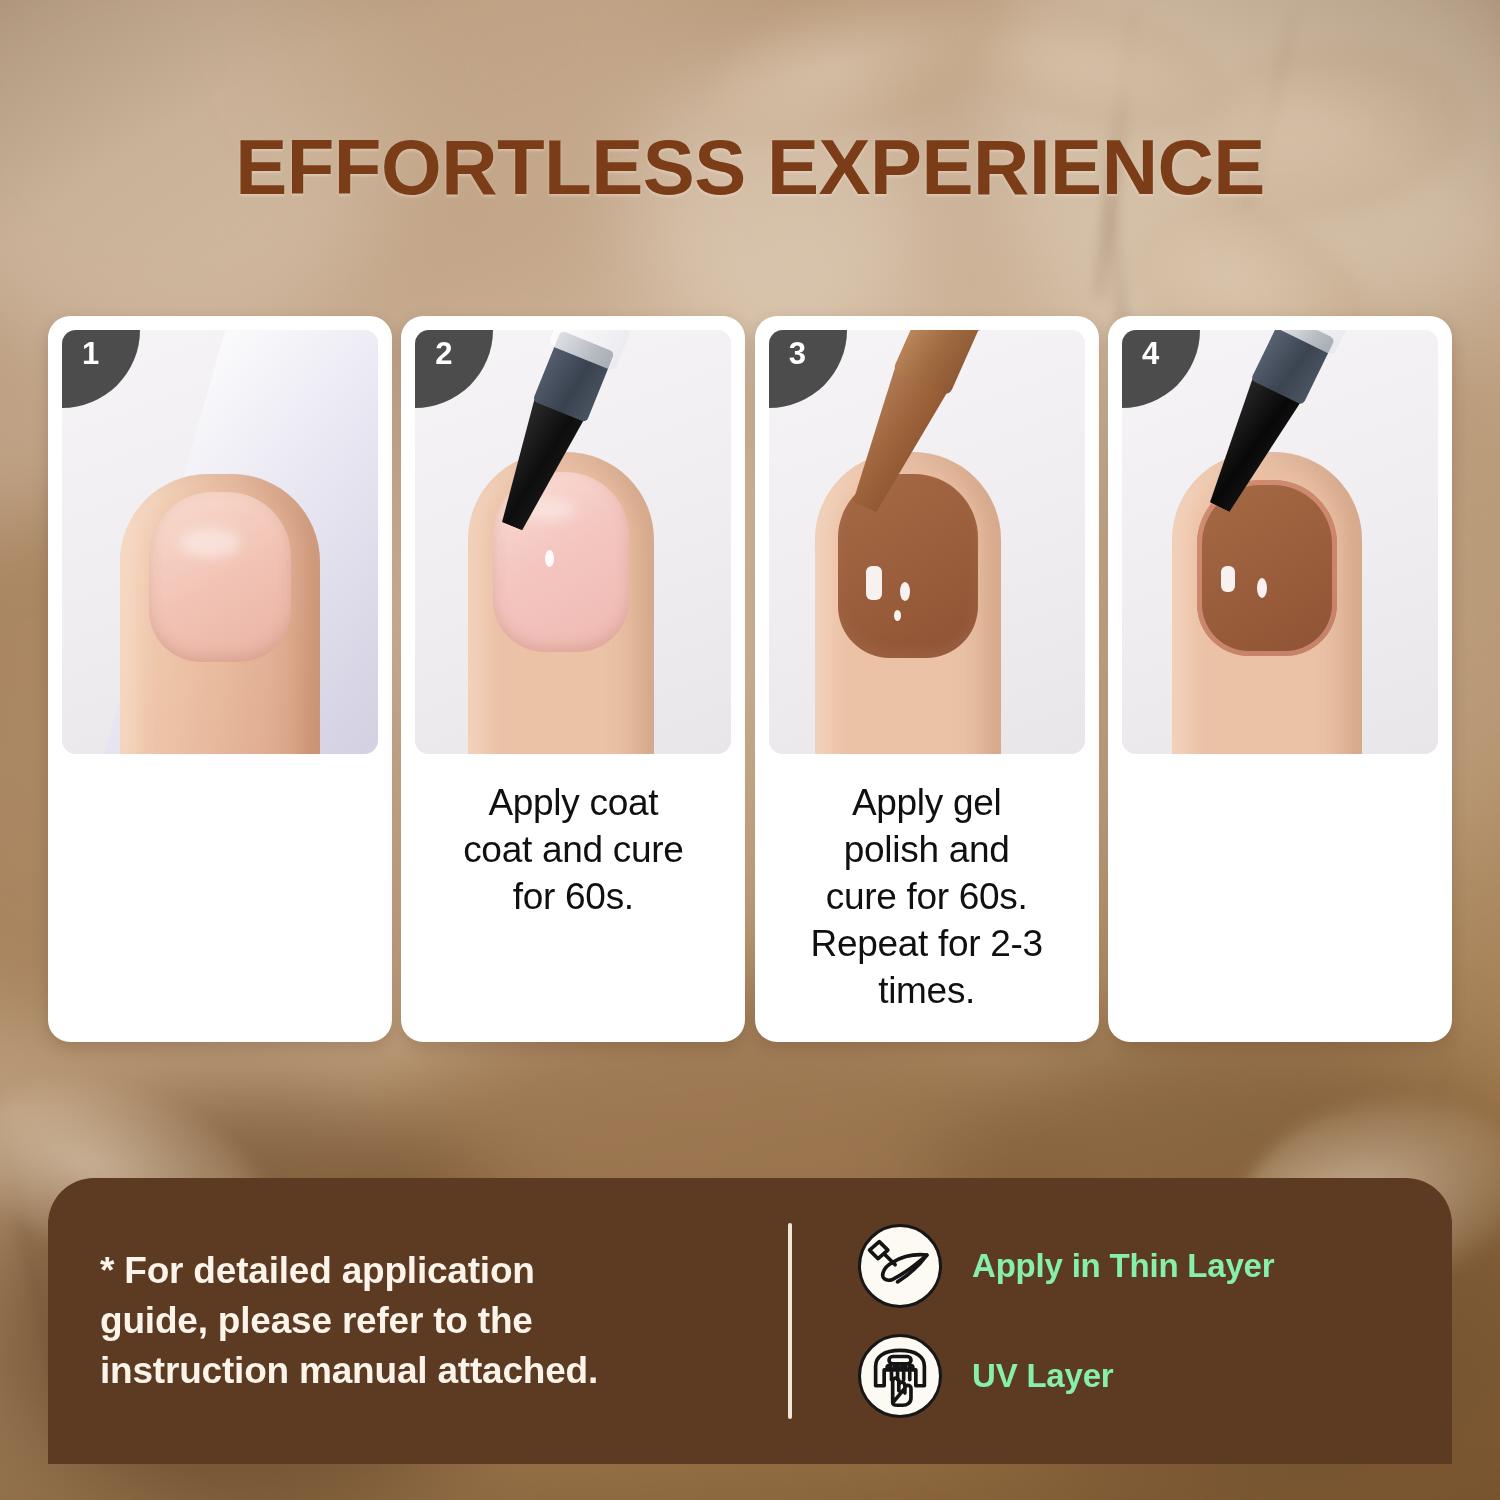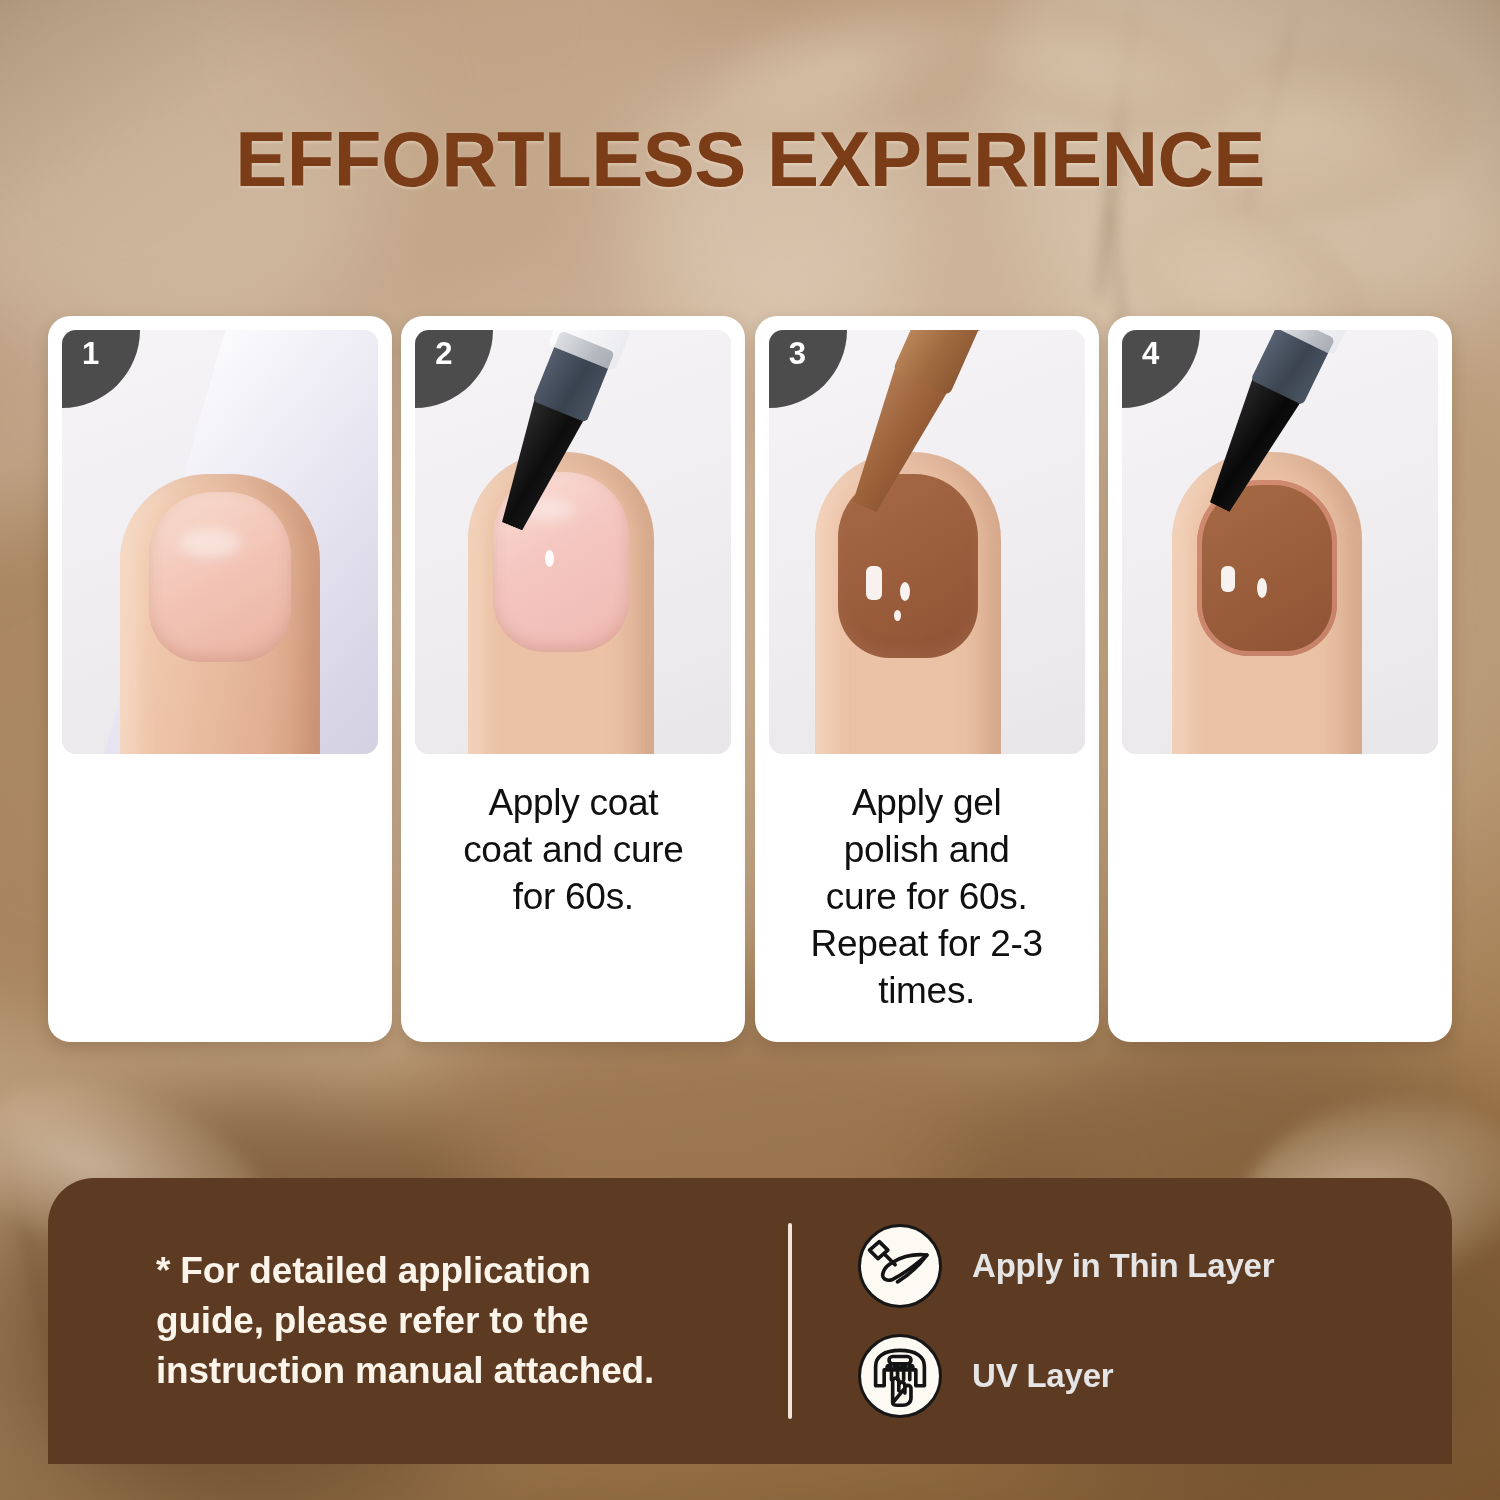--- a/index.html
+++ b/index.html
@@ -35,21 +35,21 @@
     filter:blur(5px);
   }
   #bg .vig {
     position:absolute; inset:0;
     background:
       radial-gradient(ellipse 1200px 900px at 50% 45%, rgba(255,255,255,.06) 0%, rgba(90,60,34,.16) 78%, rgba(70,45,24,.32) 100%);
   }
 
   
   .title {
-    position:absolute; top:120px; left:0; width:100%;
+    position:absolute; top:128px; left:0; width:100%;
     text-align:center;
     font-size:78px; line-height:1;
     font-weight:700;
     letter-spacing:-0.5px;
     color:#7b3c18;
     z-index:3;
     text-shadow:0 2px 3px rgba(255,240,225,.35);
   }
 
   
@@ -138,21 +138,21 @@
     position:absolute;
     left:48px; top:1178px;
     width:1404px; height:286px;
     background:#5d3a22;
     border-radius:46px 46px 0 0;
     z-index:3;
     display:flex; align-items:center;
   }
   .banner-note {
     width:740px;
-    padding-left:108px;
+    padding-left:52px;
     color:#fbf4ea;
     font-size:37px; font-weight:700; line-height:1.35;
     letter-spacing:-0.2px;
     white-space:pre-line;
   }
   .divider {
     width:4px; height:196px;
     background:#efe6d8;
     border-radius:2px;
     margin-right:66px;
@@ -160,21 +160,21 @@
   .feature-list { display:flex; flex-direction:column; gap:26px; }
   .feature { display:flex; align-items:center; gap:30px; }
   .f-icon {
     width:84px; height:84px; flex:none;
     border-radius:50%;
     background:#fdfaf4;
     border:3px solid #171717;
     display:flex; align-items:center; justify-content:center;
     overflow:hidden;
   }
-  .f-label { color:#e5e5e5; font-size:33px; font-weight:700; letter-spacing:-0.2px; white-space:nowrap; }
+  .f-label { color:#86efac; font-size:33px; font-weight:700; letter-spacing:-0.2px; white-space:nowrap; }
 </style>
 </head>
 <body>
 
 <div id="bg">
   <div class="wash"></div>
   <div class="blobs">
     <i style="left:-60px;  top:-40px;  width:520px; height:460px; background:rgba(226,205,180,.85);"></i>
     <i style="left:330px;  top:-120px; width:420px; height:380px; background:rgba(213,186,157,.7);"></i>
     <i style="left:1040px; top:-80px;  width:560px; height:520px; background:rgba(233,215,193,.8);"></i>

